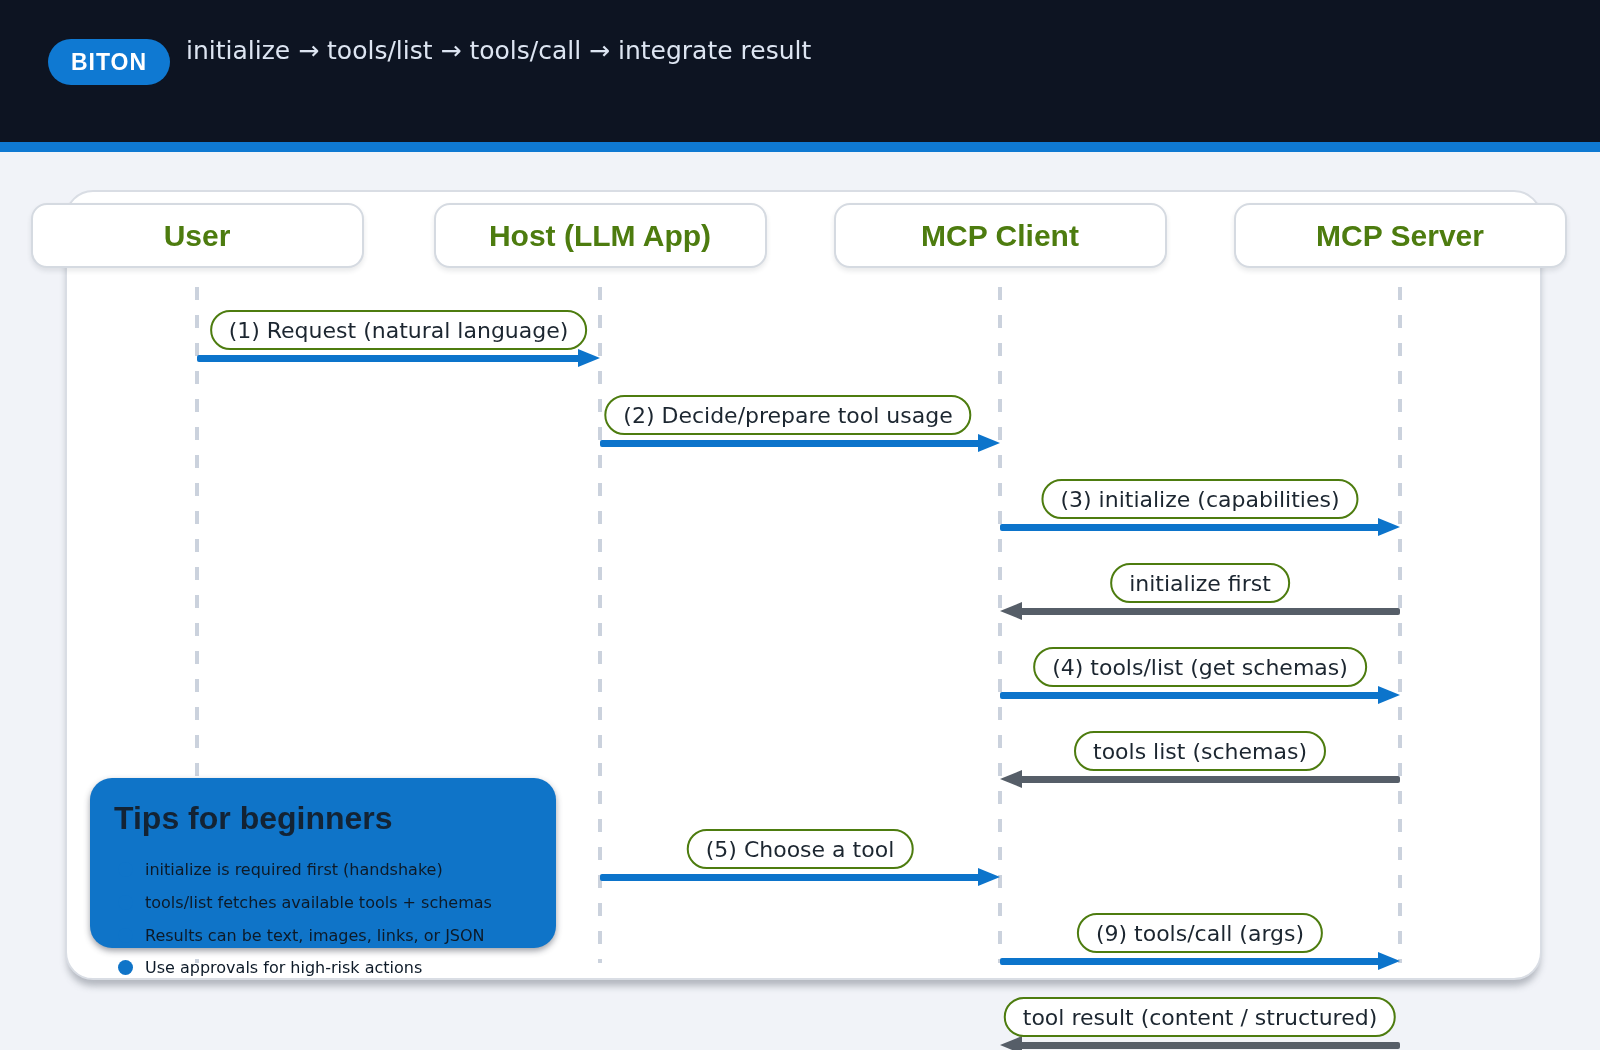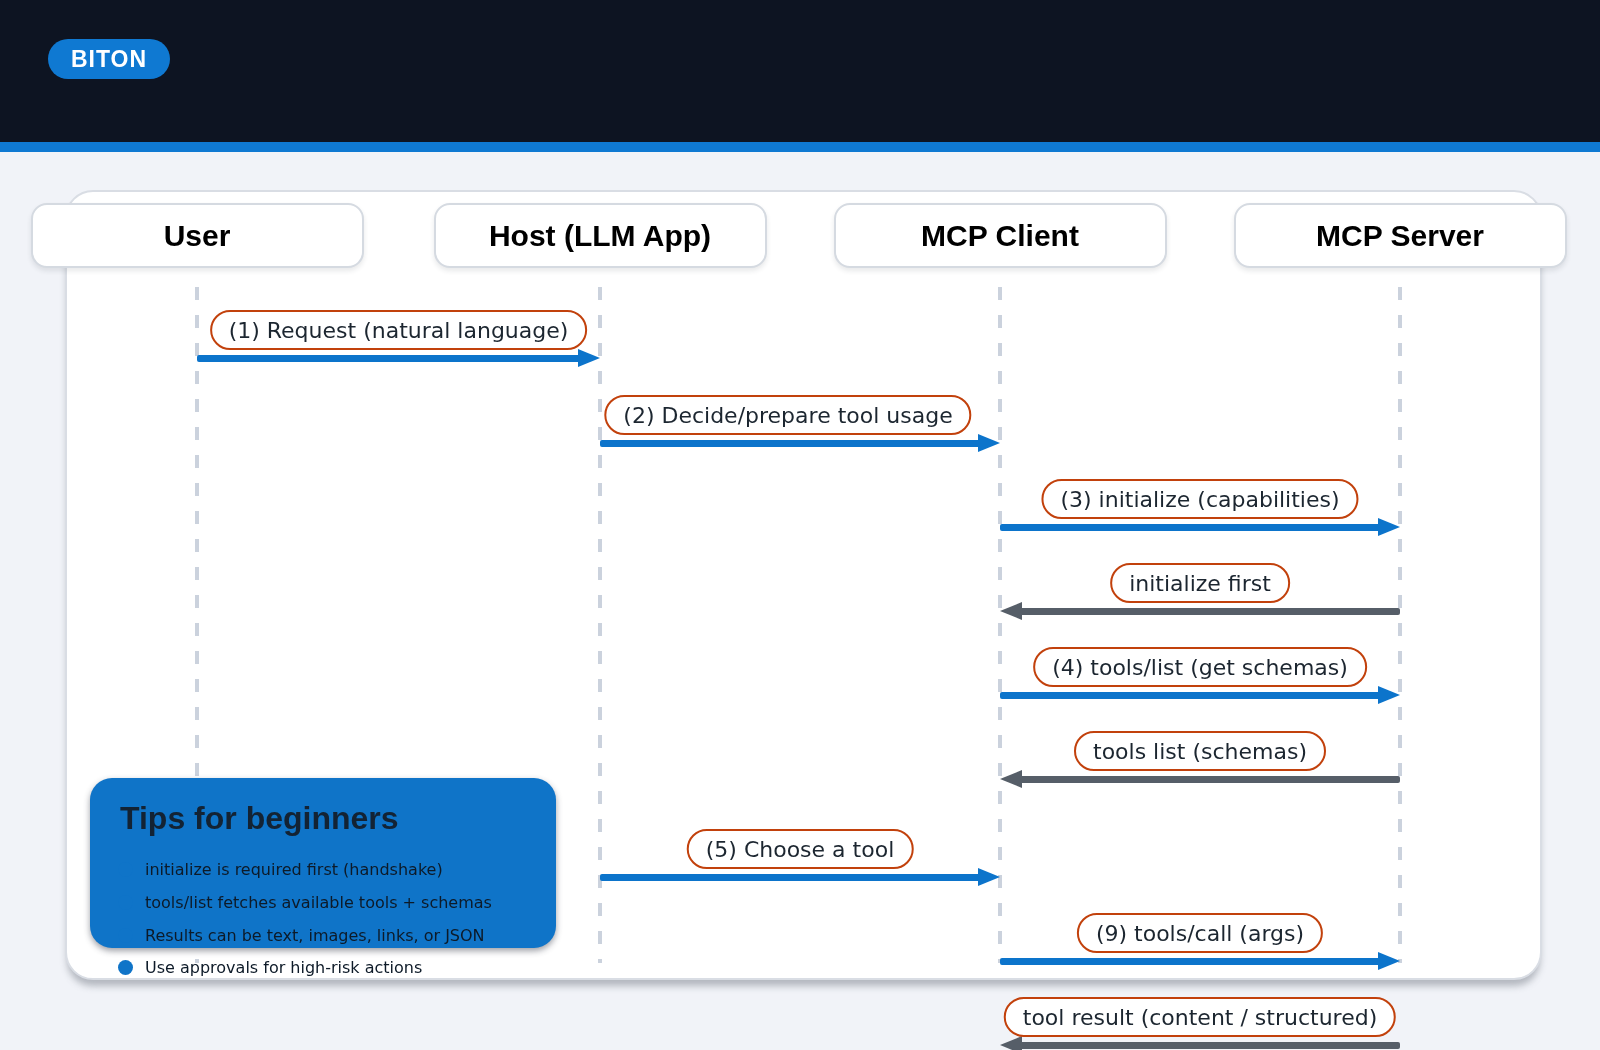--- a/index.html
+++ b/index.html
@@ -3,87 +3,88 @@
 <meta charset="utf-8">
 <style>
   html,body{margin:0;padding:0;}
   body{
     width:1600px;height:1050px;overflow:hidden;position:relative;
     background:#f1f3f8;font-family:"DejaVu Sans",sans-serif;
   }
   
   .header{position:absolute;left:0;top:0;width:1600px;height:142px;background:#0d1422;z-index:10;}
   .badge{
-    position:absolute;left:48px;top:39px;width:122px;height:40px;background:#0f79d2;
+    position:absolute;left:48px;top:39px;width:122px;height:46px;background:#0f79d2;
     border-radius:27px;color:#ffffff;font-weight:bold;font-size:23px;letter-spacing:1px;
     display:flex;align-items:center;justify-content:center;font-family:"Liberation Sans",sans-serif;
   }
   .titlewrap{position:absolute;left:186px;top:33px;}
   .title{color:#ffffff;font-weight:bold;font-size:55px;line-height:60px;
     font-family:"Liberation Sans",sans-serif;white-space:nowrap;}
   .subtitle{color:#dde5f2;font-size:25px;margin-top:3px;white-space:nowrap;}
   .stripe{position:absolute;left:0;top:142px;width:1600px;height:10px;background:#0f79d2;z-index:10;}
 
   
   .card{
     position:absolute;left:65px;top:190px;width:1477px;height:790px;box-sizing:border-box;
     background:#ffffff;border:2px solid #d9dde4;border-radius:28px;
     box-shadow:0 8px 7px -2px rgba(105,110,122,0.45);z-index:1;
   }
   .lane-box{
     position:absolute;top:203px;width:333px;height:65px;box-sizing:border-box;
     background:#ffffff;border:2px solid #d5dae1;border-radius:16px;
     box-shadow:0 3px 5px rgba(25,35,50,0.10);
     display:flex;align-items:center;justify-content:center;
-    font-weight:bold;font-size:30px;color:#000000;font-family:"Liberation Sans",sans-serif;
+    font-weight:bold;font-size:30px;color:#4d7c0f;font-family:"Liberation Sans",sans-serif;
     z-index:5;white-space:nowrap;
   }
   .lifeline{
     position:absolute;top:287px;width:4px;height:676px;z-index:2;
     background:repeating-linear-gradient(to bottom,#cbd2dd 0 13px,transparent 13px 28px);
   }
 
   
   .msg-line{position:absolute;height:7px;border-radius:2px;z-index:3;}
   .msg-line.call{background:#0c74cb;}
   .msg-line.return{background:#565e68;}
   .msg-head{position:absolute;width:0;height:0;z-index:3;
     border-top:9px solid transparent;border-bottom:9px solid transparent;}
   .msg-head.right.call{border-left:22px solid #0c74cb;}
   .msg-head.left.return{border-right:22px solid #565e68;}
   .msg-pill{
     position:absolute;height:40px;box-sizing:border-box;transform:translateX(-50%);
-    background:#ffffff;border:2px solid #c2410c;border-radius:20px;
+    background:#ffffff;border:2px solid #4d7c0f;border-radius:20px;
     display:flex;align-items:center;padding:0 17px;
     font-size:22px;color:#1c2630;white-space:nowrap;z-index:4;
   }
 
   
   .tips-bg{
     position:absolute;left:90px;top:778px;width:466px;height:170px;z-index:6;
     background:#0f74c8;border-radius:22px;box-shadow:0 3px 6px rgba(40,45,60,0.45);
   }
   .tips-title{
-    position:absolute;left:120px;top:800px;z-index:7;
+    position:absolute;left:114px;top:800px;z-index:7;
     font-weight:bold;font-size:32px;color:#132334;font-family:"Liberation Sans",sans-serif;
     white-space:nowrap;
   }
   .tip-row{
     position:absolute;left:118px;height:28px;z-index:7;
     display:flex;align-items:center;gap:12px;
     font-size:16px;color:#0d1a28;white-space:nowrap;
   }
   .tip-dot{width:15px;height:15px;border-radius:50%;background:#0f74c8;flex:none;}
 </style>
 </head>
 <body>
 
 <div class="header">
   <div class="badge">BITON</div>
   <div class="titlewrap">
+    <div class="subtitle">initialize → tools/list → tools/call → integrate result</div>
   </div>
 </div>
 <div class="stripe"></div>
 
 <div class="card"></div>
 <div id="lanes">
     <div class="lane-box" style="left: 30.5px;">
       <span>User</span>
     </div>
     <div class="lifeline" style="left: 195px;"></div>

